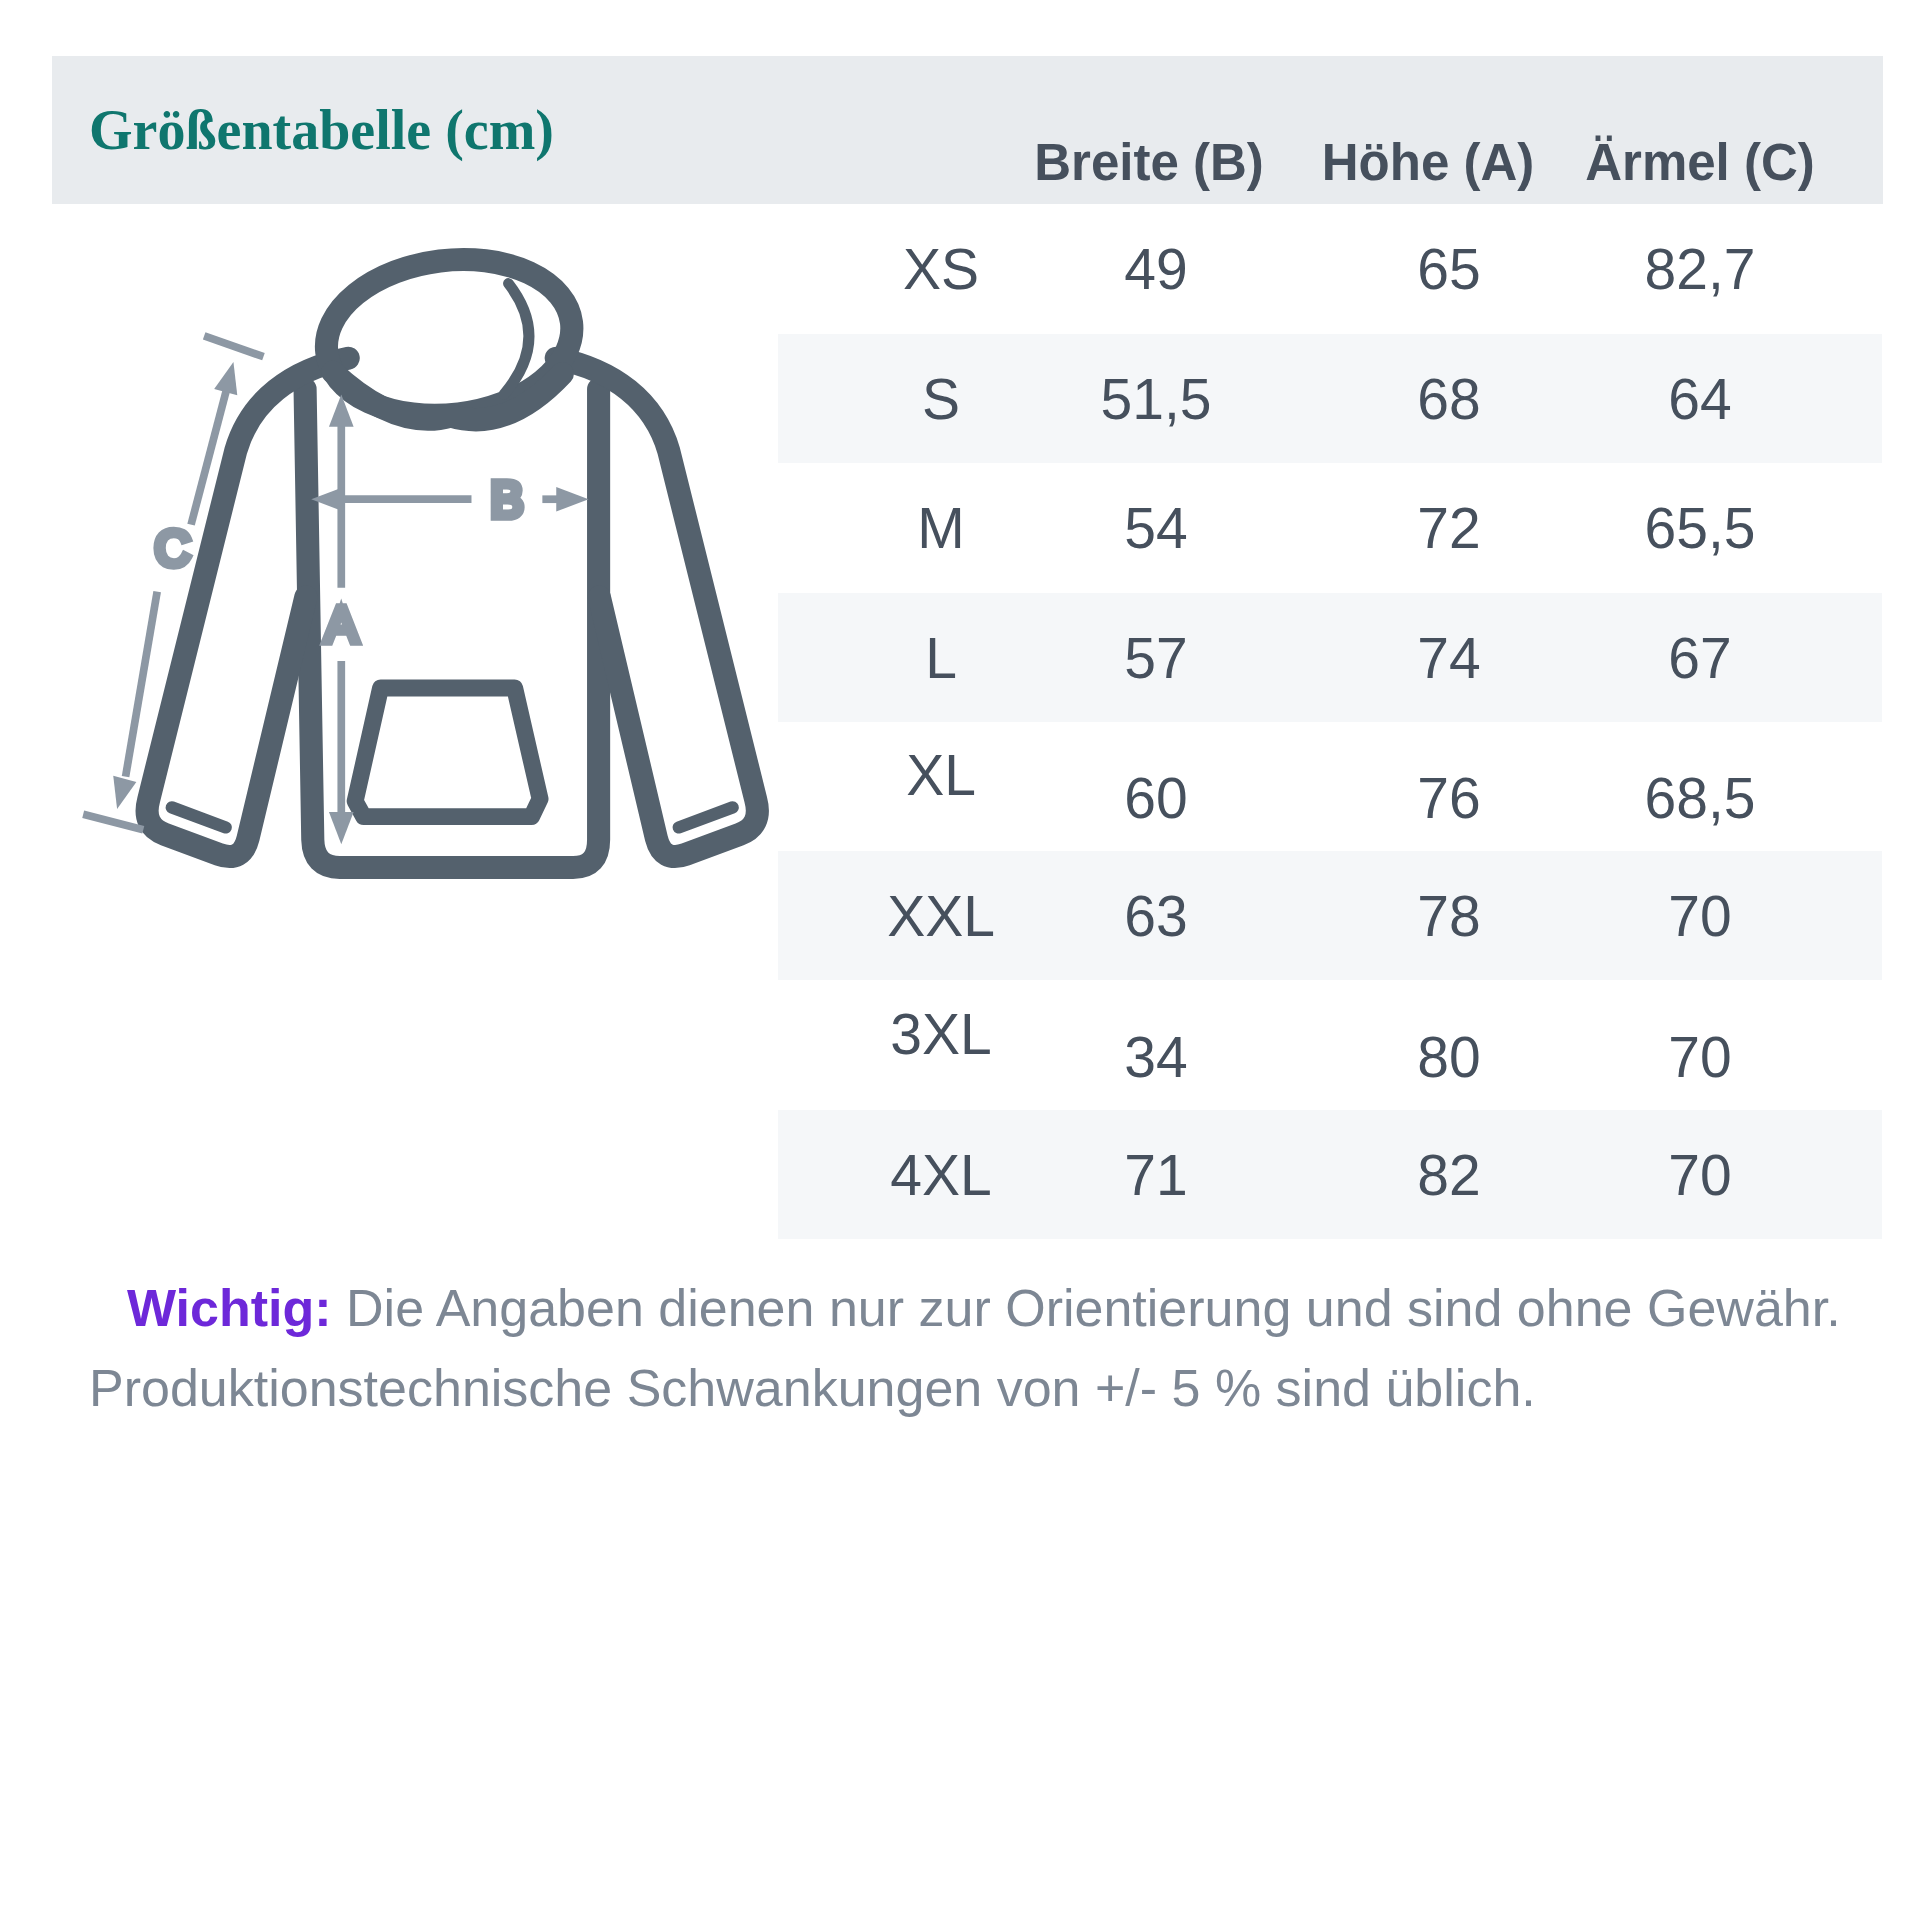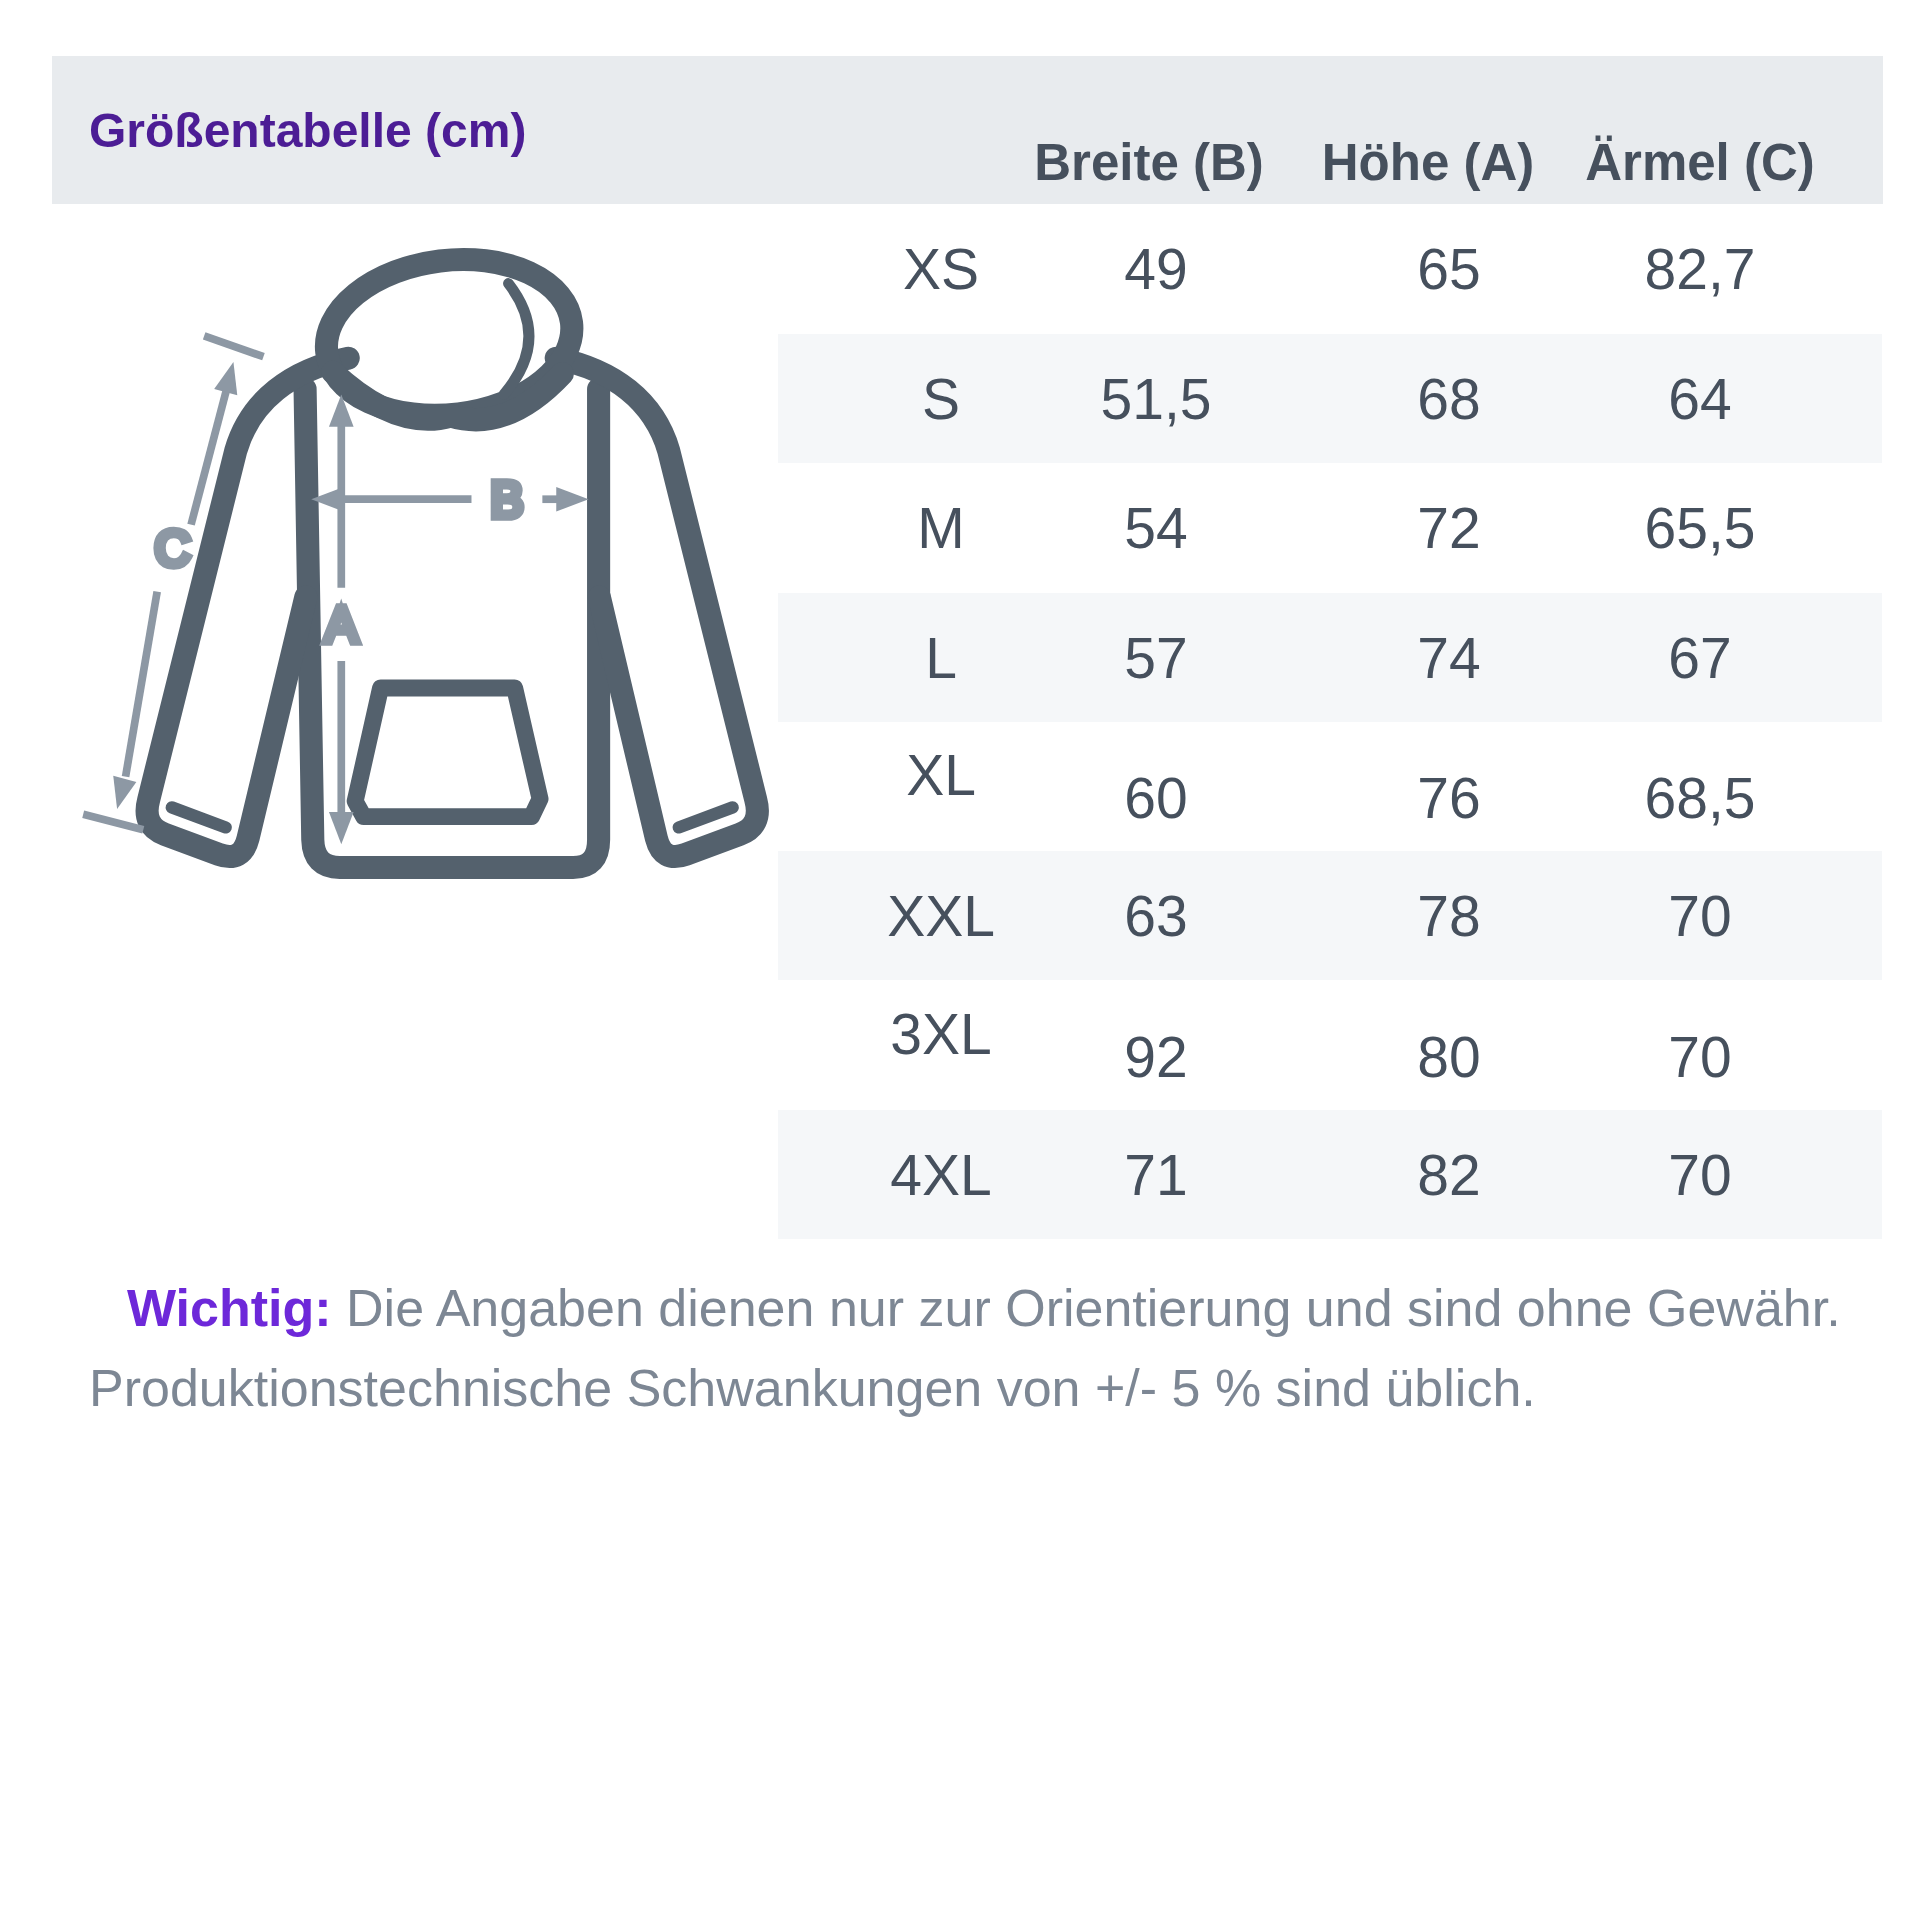--- a/index.html
+++ b/index.html
@@ -10,21 +10,21 @@
     font-family:"Liberation Sans", sans-serif;
     overflow:hidden;
   }
   
   .band{
     position:absolute;left:52px;top:56px;width:1831px;height:148px;
     background:#e8ebee;
   }
   .band .title{
     position:absolute;left:37px;top:50%;transform:translateY(-50%);
-    font-size:48px;font-weight:bold;color:#4c1d95;white-space:nowrap;
+    font-size:56px;font-weight:bold;color:#0f766e;white-space:nowrap;font-family:Liberation Serif, serif;
   }
   .band .colhead{
     position:absolute;top:50%;transform:translate(-50%,-50%);
     font-size:51px;font-weight:bold;color:#46505d;white-space:nowrap;margin-top:32px;
   }
   .ch-breite{left:1097px;}
   .ch-hoehe{left:1376px;}
   .ch-aermel{left:1648px;}
 
   
@@ -155,21 +155,21 @@
     <span class="cell c-aermel">68,5</span>
   </div>
   <div class="trow striped" style="top:851px;">
     <span class="cell c-size">XXL</span>
     <span class="cell c-breite">63</span>
     <span class="cell c-hoehe">78</span>
     <span class="cell c-aermel">70</span>
   </div>
   <div class="trow vshift" style="top:981px;">
     <span class="cell c-size">3XL</span>
-    <span class="cell c-breite">92</span>
+    <span class="cell c-breite">34</span>
     <span class="cell c-hoehe">80</span>
     <span class="cell c-aermel">70</span>
   </div>
   <div class="trow striped" style="top:1110px;">
     <span class="cell c-size">4XL</span>
     <span class="cell c-breite">71</span>
     <span class="cell c-hoehe">82</span>
     <span class="cell c-aermel">70</span>
   </div>
 

